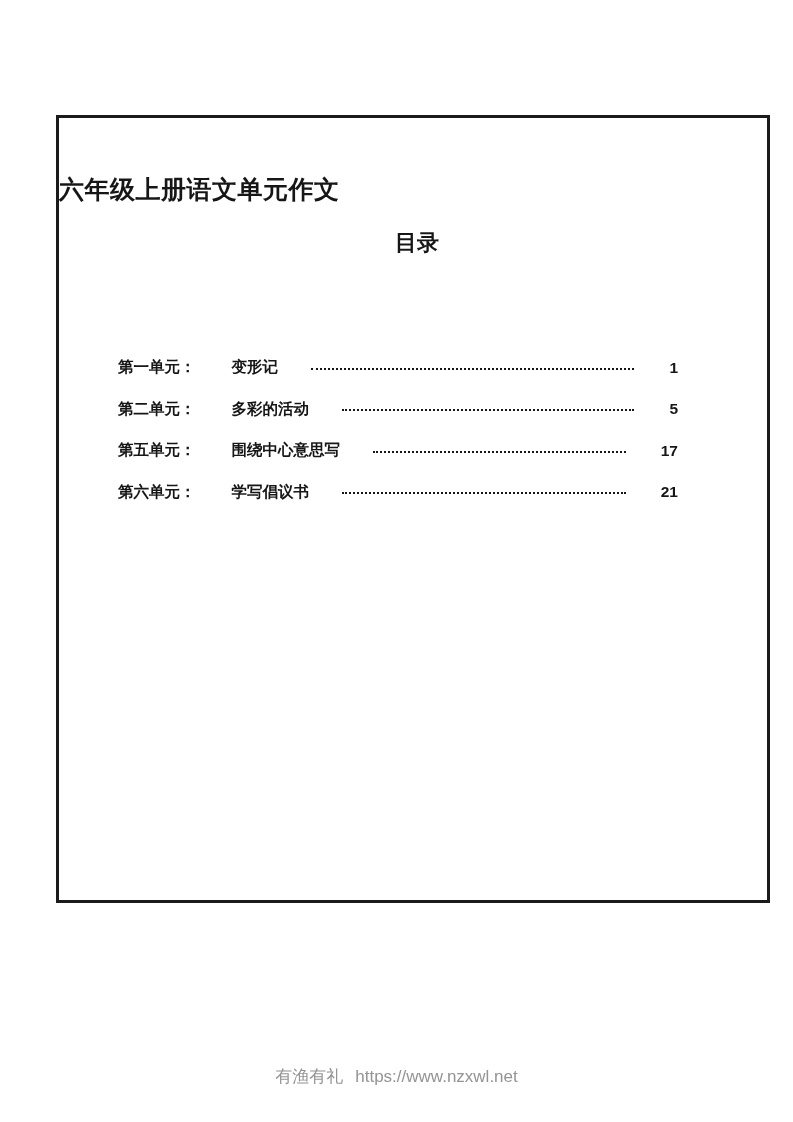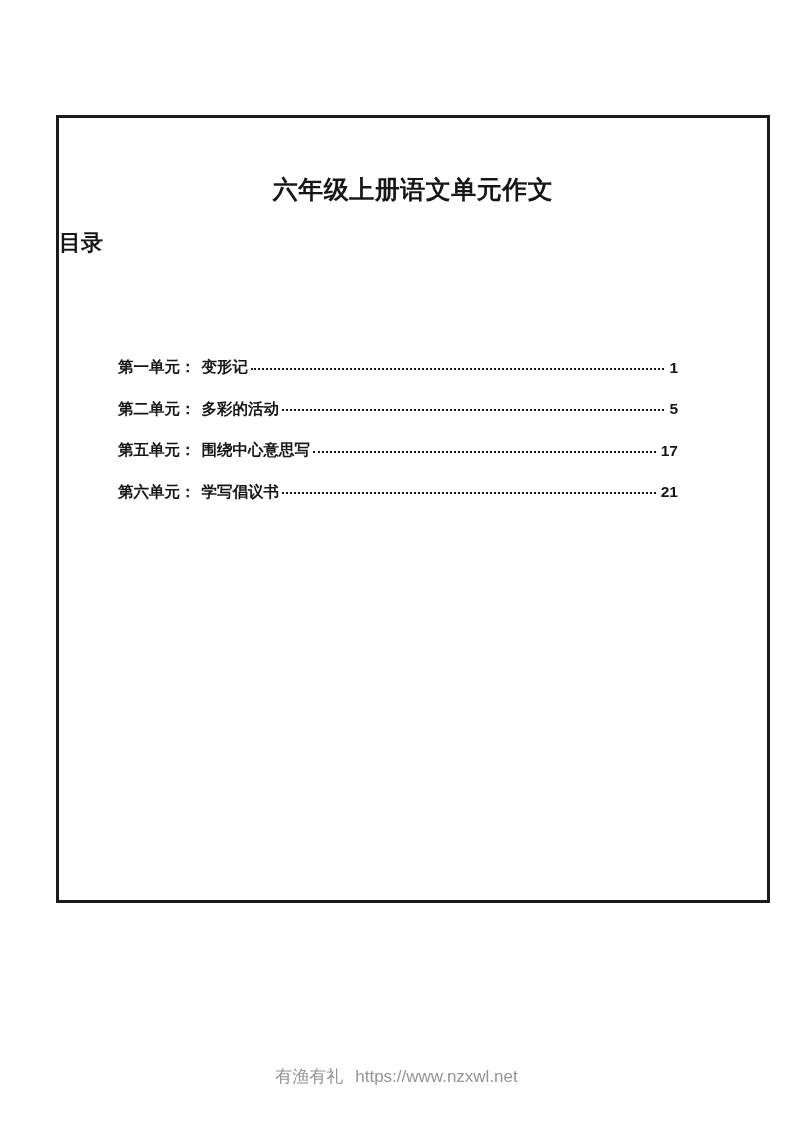--- a/index.html
+++ b/index.html
@@ -23,48 +23,50 @@
     height: 788px;
     box-sizing: border-box;
     border: 3px solid var(--border-color, #1b1b1b);
     background: #ffffff;
   }
   .doc-title {
     position: absolute;
     left: 0;
     right: 0;
     top: 57px;
-    text-align: center;
+    text-align: left;
     font-size: 25px;
     line-height: 28px;
     font-weight: bold;
     letter-spacing: 0.5px;
   }
   .doc-subtitle {
     position: absolute;
-    left: 0;
+    left: 8px;
     right: 0;
     top: 112px;
+    text-align: center;
     font-size: 22px;
     line-height: 26px;
     font-weight: bold;
   }
   .toc-list {
     position: absolute;
     left: 59px;
     top: 229px;
     width: 560px;
   }
   .toc-row {
     display: flex;
     align-items: center;
     height: 41.5px;
     font-size: 15.5px;
     font-weight: bold;
     white-space: nowrap;
+    gap: 30px;
   }
   .toc-label {
     margin-right: 6px;
   }
   .blank-line {
     display: inline-block;
     width: 48px;
     height: 14px;
     margin: 0 1px 0 4px;
     border-bottom: 2px solid var(--text-color, #161616);

